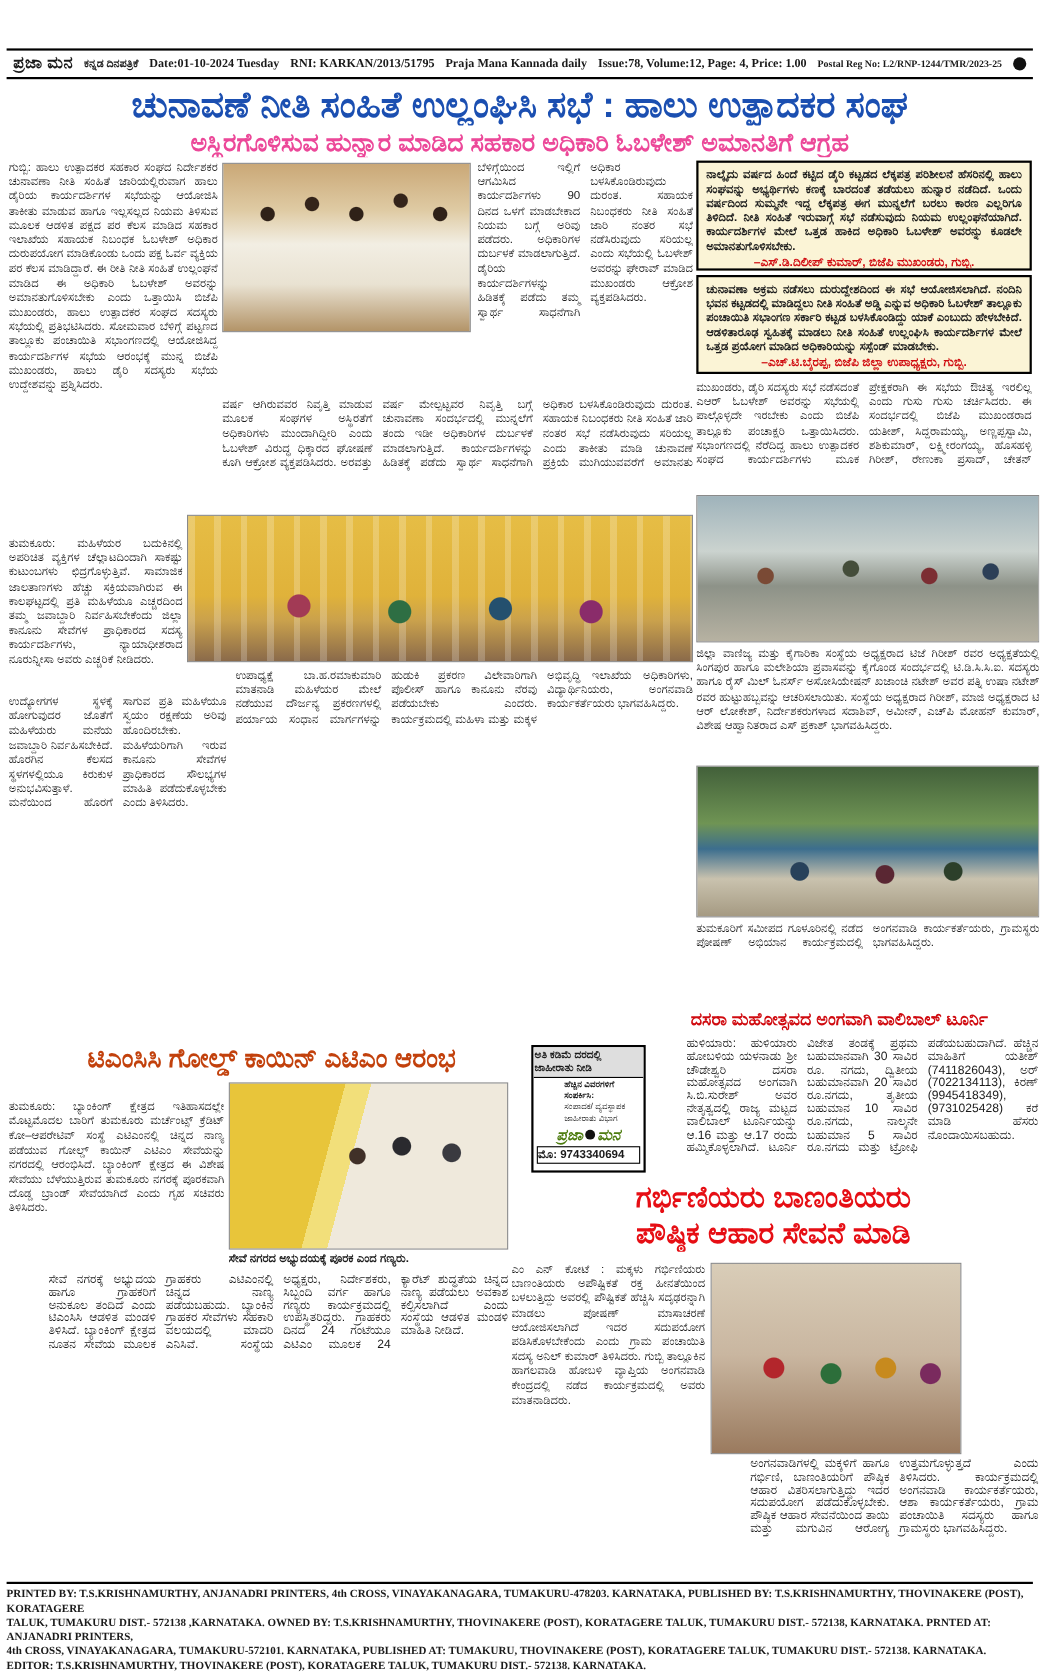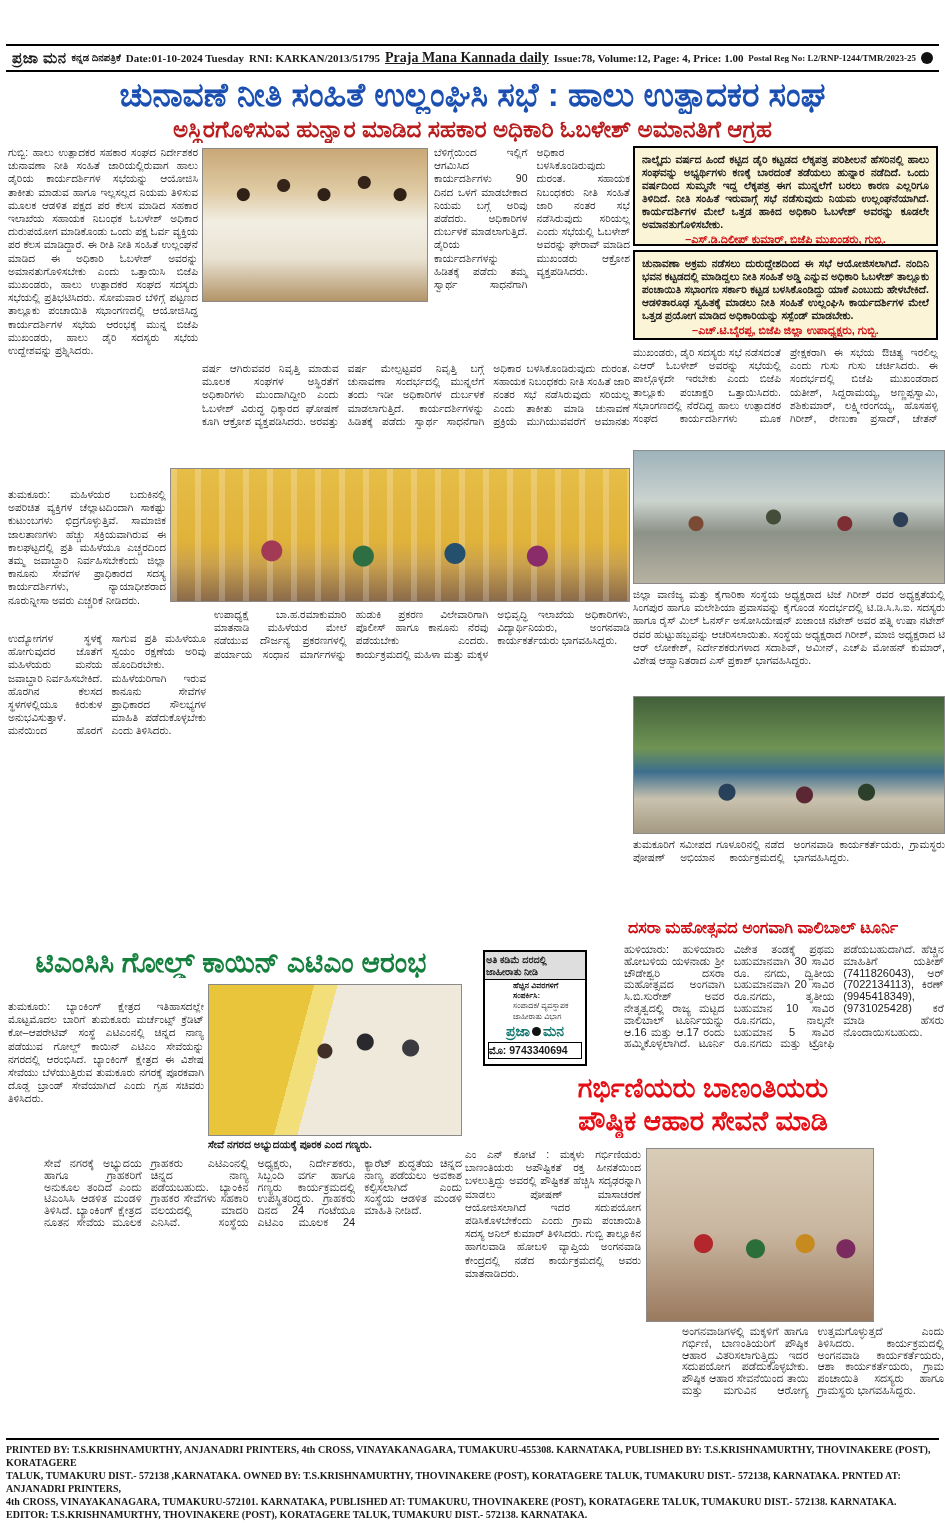--- a/index.html
+++ b/index.html
@@ -12,29 +12,29 @@
   
   #masthead {
     position:absolute; left:6px; top:44px; width:933px; height:28px;
     border-top:2px solid #000; border-bottom:2px solid #000;
     display:flex; align-items:center; justify-content:space-between;
     font-family:"Liberation Serif", serif; font-weight:bold; font-size:11px;
     padding:0 6px; white-space:nowrap;text-align:center;
   }
   #masthead .nameplate { font-size:15px; letter-spacing:.5px; }
   #masthead .tagline { font-size:10px; }
-  #masthead .paper-en { font-size:14px;text-decoration:underline; }
+  #masthead .paper-en { font-size:11px; }
   #masthead .postal { font-size:9px; }
   .corner-seal { width:12px; height:12px; border-radius:50%; background:#111; flex:0 0 auto; }
   
   .hl { position:absolute; text-align:center; font-weight:bold; overflow:hidden; }
   #lead-headline { left:0; top:76px; width:945px; font-size:33px; line-height:38px; color:#1b4fb1; }
-  #lead-subheadline { left:0; top:116px; width:945px; font-size:23px; line-height:27px; color:#b91c1c; }
+  #lead-subheadline { left:0; top:116px; width:945px; font-size:23px; line-height:27px; color:#ec4899; }
   #women-headline { left:0; top:446px; width:632px; font-size:27px; line-height:32px; color:#e60e14; }
-  #tmcc-headline { left:0; top:948px; width:462px; font-size:28px; line-height:30px; color:#15803d; }
+  #tmcc-headline { left:16px; top:948px; width:462px; font-size:24px; line-height:30px; color:#c2410c; }
   #dasara-headline { left:583px; top:918px; width:360px; font-size:16px; line-height:20px; color:#d00b10; }
   #poshan-headline { left:462px; top:1072px; width:482px; font-size:27px; line-height:33px; color:#e60e14; }
   
   .txt {
     position:absolute; font-size:10.5px; line-height:13.2px; text-align:justify;
     overflow:hidden;
   }
   .txt.small { font-size:11px; line-height:11.8px;padding-left:36px; }
   .cols2 { column-count:2; column-gap:9px; }
   .cols3 { column-count:3; column-gap:9px; }
@@ -86,22 +86,22 @@
   .quote-box .q-text { font-size:10.5px; line-height:13px; font-weight:600; text-align:justify; }
   .quote-box .q-attr { font-size:11px; font-weight:bold; color:#d00b10; text-align:center; margin-top:2px; }
   
   #ad-box {
     position:absolute; left:483px; top:950px; width:104px; height:116px;
     border:2px solid #000; text-align:left; overflow:hidden; background:#fff;
   }
   #ad-box .ad-band { background:#dedede; border-bottom:1px solid #000; font-weight:bold; font-size:9.5px; line-height:11.5px; padding:2px 1px; }
   #ad-box .ad-line { font-size:7.8px; line-height:9.5px; font-weight:bold; margin-top:1px;padding-left:28px; }
   #ad-box .ad-line.plain { font-weight:normal; }
-  #ad-box .ad-brand { font-size:14px; font-weight:bold; color:#0f766e; margin-top:2px;
-    display:flex; align-items:center; justify-content:center; gap:2px; }
+  #ad-box .ad-brand { font-size:14px; font-weight:bold; color:#4d7c0f; margin-top:2px;
+    display:flex; align-items:center; justify-content:center; gap:2px;font-style:italic; }
   #ad-box .brand-dot { width:9px; height:9px; border-radius:50%; background:#111; display:inline-block; }
   #ad-box .ad-phone { border:1.5px solid #000; margin:2px 3px 0 3px; font-weight:bold; font-size:10.5px; padding:1px 0; }
   
   #page-footer {
     position:absolute; left:6px; top:1438px; width:933px;
     border-top:2px solid #000; padding-top:3px;
     font-family:"Liberation Serif", serif; font-weight:bold;
     font-size:10px; line-height:13px;
   }
 </style>
@@ -191,19 +191,19 @@
   </div>
 
   <div class="txt" style="left:465px; top:1148px; width:176px; height:286px;">ಎಂ ಎನ್ ಕೋಟೆ : ಮಕ್ಕಳು ಗರ್ಭಿಣಿಯರು ಬಾಣಂತಿಯರು ಅಪೌಷ್ಟಿಕತೆ ರಕ್ತ ಹೀನತೆಯಿಂದ ಬಳಲುತ್ತಿದ್ದು ಅವರಲ್ಲಿ ಪೌಷ್ಟಿಕತೆ ಹೆಚ್ಚಿಸಿ ಸದೃಢರನ್ನಾಗಿ ಮಾಡಲು ಪೋಷಣ್ ಮಾಸಾಚರಣೆ ಆಯೋಜಿಸಲಾಗಿದೆ ಇದರ ಸದುಪಯೋಗ ಪಡಿಸಿಕೊಳಬೇಕೆಂದು ಎಂದು ಗ್ರಾಮ ಪಂಚಾಯಿತಿ ಸದಸ್ಯ ಅನಿಲ್ ಕುಮಾರ್ ತಿಳಿಸಿದರು. ಗುಬ್ಬಿ ತಾಲ್ಲೂಕಿನ ಹಾಗಲವಾಡಿ ಹೋಬಳಿ ವ್ಯಾಪ್ತಿಯ ಅಂಗನವಾಡಿ ಕೇಂದ್ರದಲ್ಲಿ ನಡೆದ ಕಾರ್ಯಕ್ರಮದಲ್ಲಿ ಅವರು ಮಾತನಾಡಿದರು.</div>
 
   <div class="photo p-event" style="left:646px; top:1148px; width:228px; height:174px;"></div>
 
 
   <div class="txt cols2 small" style="left:646px; top:1326px; width:298px; height:108px;">ಅಂಗನವಾಡಿಗಳಲ್ಲಿ ಮಕ್ಕಳಿಗೆ ಹಾಗೂ ಗರ್ಭಿಣಿ, ಬಾಣಂತಿಯರಿಗೆ ಪೌಷ್ಠಿಕ ಆಹಾರ ವಿತರಿಸಲಾಗುತ್ತಿದ್ದು ಇದರ ಸದುಪಯೋಗ ಪಡೆದುಕೊಳ್ಳಬೇಕು. ಪೌಷ್ಠಿಕ ಆಹಾರ ಸೇವನೆಯಿಂದ ತಾಯಿ ಮತ್ತು ಮಗುವಿನ ಆರೋಗ್ಯ ಉತ್ತಮಗೊಳ್ಳುತ್ತದೆ ಎಂದು ತಿಳಿಸಿದರು. ಕಾರ್ಯಕ್ರಮದಲ್ಲಿ ಅಂಗನವಾಡಿ ಕಾರ್ಯಕರ್ತೆಯರು, ಆಶಾ ಕಾರ್ಯಕರ್ತೆಯರು, ಗ್ರಾಮ ಪಂಚಾಯಿತಿ ಸದಸ್ಯರು ಹಾಗೂ ಗ್ರಾಮಸ್ಥರು ಭಾಗವಹಿಸಿದ್ದರು.</div>
 
   <div id="page-footer">
-    <div>PRINTED BY: T.S.KRISHNAMURTHY, ANJANADRI PRINTERS, 4th CROSS, VINAYAKANAGARA, TUMAKURU-455308. KARNATAKA, PUBLISHED BY: T.S.KRISHNAMURTHY, THOVINAKERE (POST), KORATAGERE</div>
+    <div>PRINTED BY: T.S.KRISHNAMURTHY, ANJANADRI PRINTERS, 4th CROSS, VINAYAKANAGARA, TUMAKURU-478203. KARNATAKA, PUBLISHED BY: T.S.KRISHNAMURTHY, THOVINAKERE (POST), KORATAGERE</div>
     <div>TALUK, TUMAKURU DIST.- 572138 ,KARNATAKA. OWNED BY: T.S.KRISHNAMURTHY, THOVINAKERE (POST), KORATAGERE TALUK, TUMAKURU DIST.- 572138, KARNATAKA. PRNTED AT: ANJANADRI PRINTERS,</div>
     <div>4th CROSS, VINAYAKANAGARA, TUMAKURU-572101. KARNATAKA, PUBLISHED AT: TUMAKURU, THOVINAKERE (POST), KORATAGERE TALUK, TUMAKURU DIST.- 572138. KARNATAKA.</div>
     <div>EDITOR: T.S.KRISHNAMURTHY, THOVINAKERE (POST), KORATAGERE TALUK, TUMAKURU DIST.- 572138. KARNATAKA.</div>
   </div>
 
 </div>
 
 </body></html>

